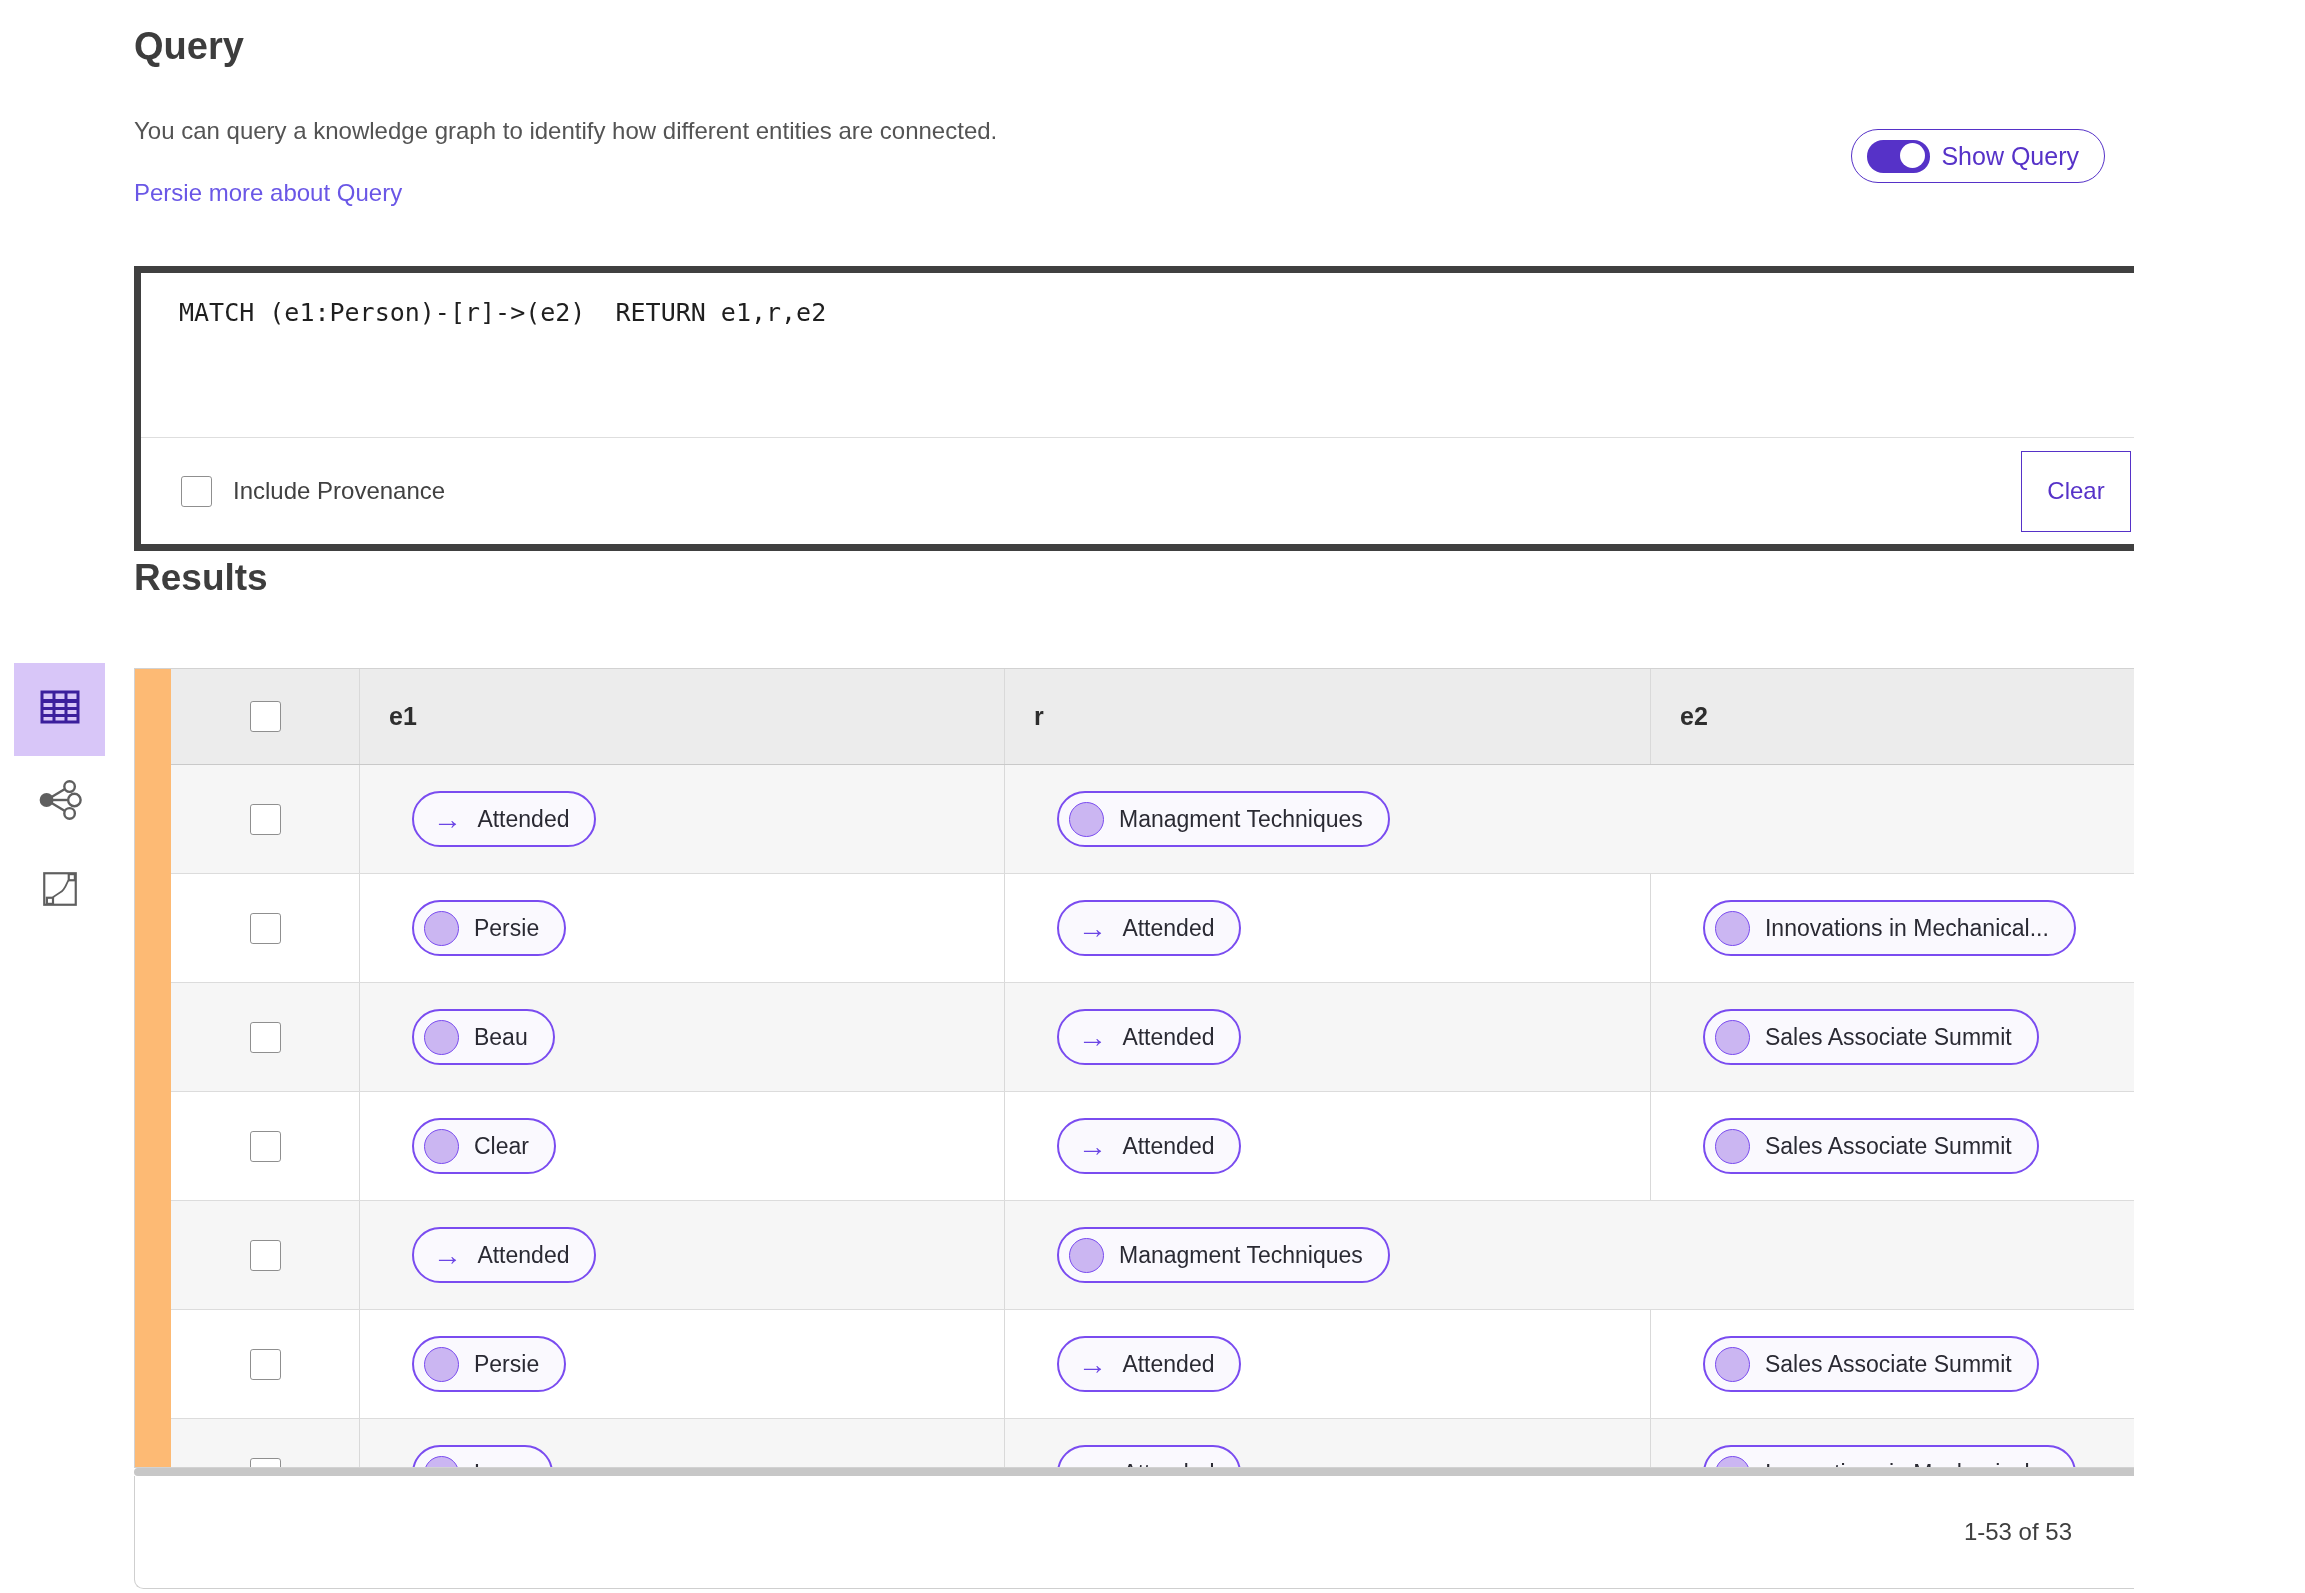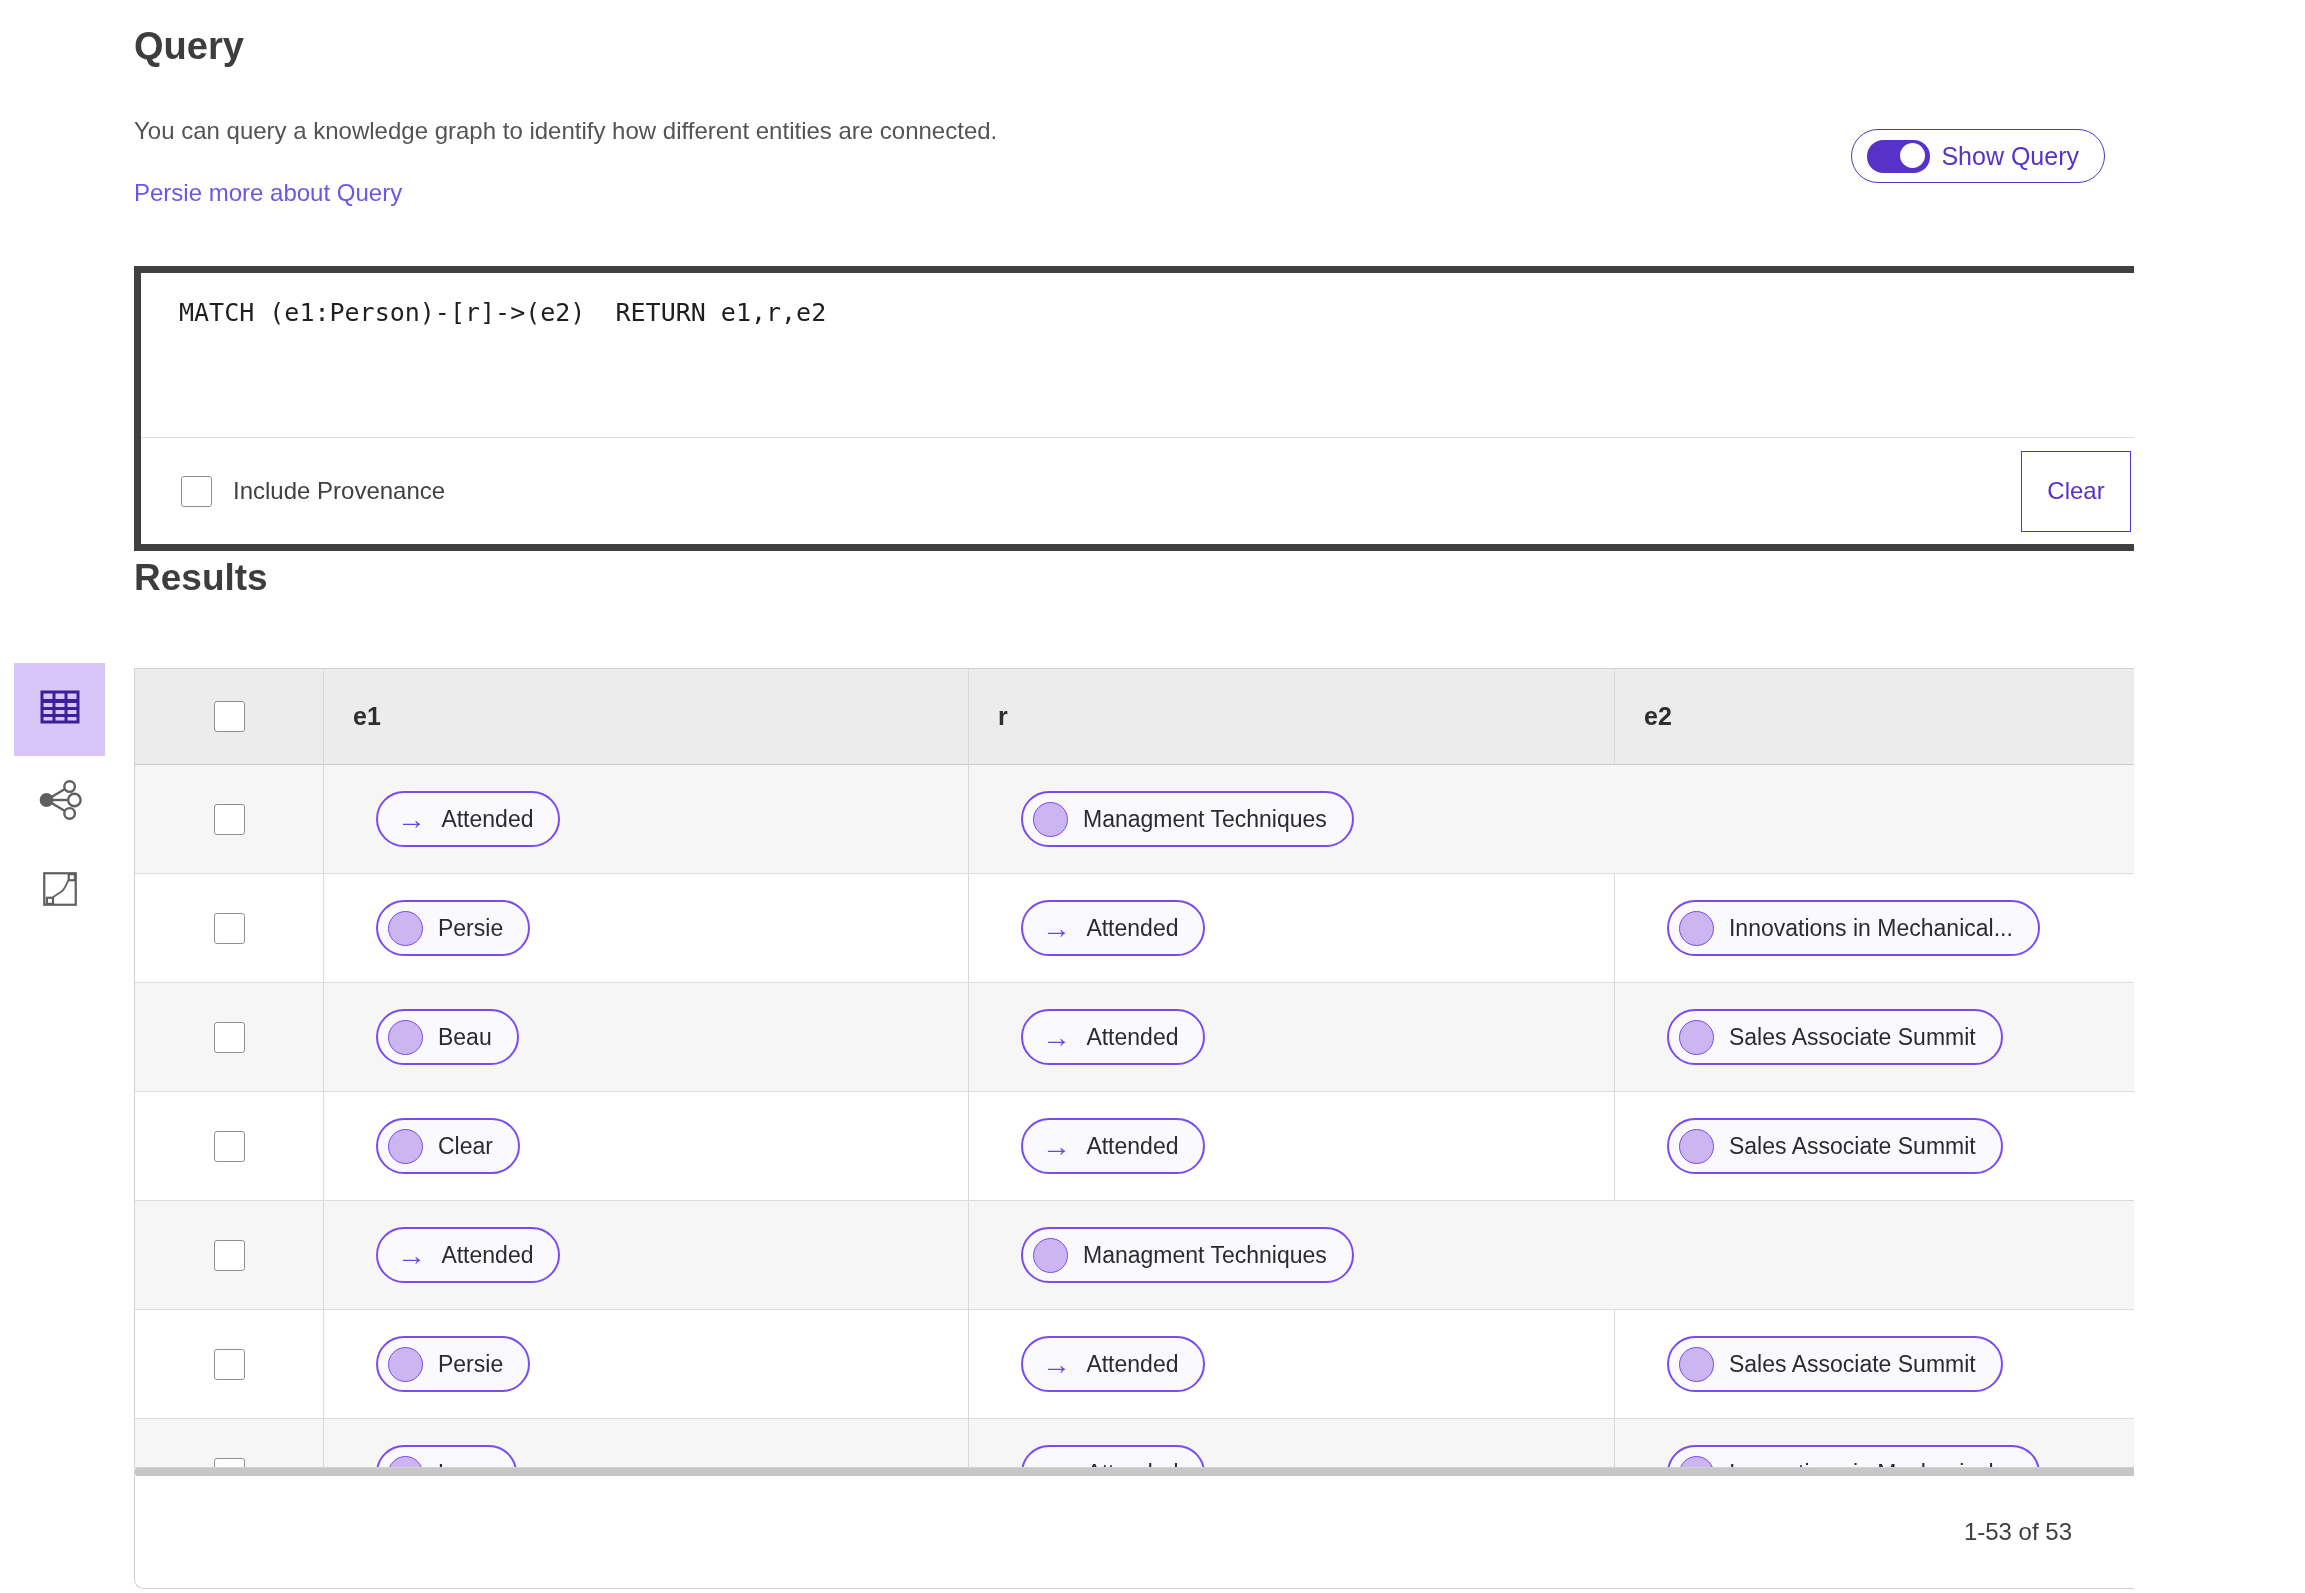--- a/index.html
+++ b/index.html
@@ -41,21 +41,21 @@
     width:96px;height:81px;background:var(--accent,#5632c8);color:#84cc16;
     border:3.8px solid #fff;box-shadow:0 0 0 3.8px var(--accent,#5632c8);margin-right:13px;
   }
   
   .h-results{position:absolute;left:134px;top:557px;font-size:37px;font-weight:700;color:#3d3d3d;margin:0;}
   .view-btn{position:absolute;left:14.4px;width:91px;display:flex;align-items:center;justify-content:center;cursor:pointer;background:transparent;border:none;padding:0;}
   .view-table{top:663px;height:93px;background:var(--selected-view-bg,#d8c6f8);}
   .view-graph{top:769px;height:65px;}
   .view-chart{top:858px;height:65px;}
   
-  .rtable{position:absolute;left:134px;top:668px;width:2142px;height:800px;border:1px solid #d2d2d2;box-sizing:border-box;overflow:hidden;background:#fdba74;}
+  .rtable{position:absolute;left:134px;top:668px;width:2142px;height:800px;border:1px solid #d2d2d2;box-sizing:border-box;overflow:hidden;background:#fdba74;padding-left:36px;}
   .thead,.trow{display:grid;grid-template-columns:189px 645px 646px 663px;}
   .thead{height:96px;background:#ececec;border-bottom:1px solid #c9c9c9;box-sizing:border-box;}
   .trow{height:109px;border-bottom:1px solid #dcdcdc;box-sizing:border-box;background:#fff;}
   .trow.alt{background:#f6f6f6;}
   .cell{display:flex;align-items:center;border-right:1px solid #d9d9d9;box-sizing:border-box;overflow:hidden;}
   .cell:last-child{border-right:none;}
   .thead .cell{font-size:25px;font-weight:700;color:#2e2e2e;}
   .thead .hlabel{margin-left:29px;}
   .cell-check{justify-content:center;}
   .entity-pill{

